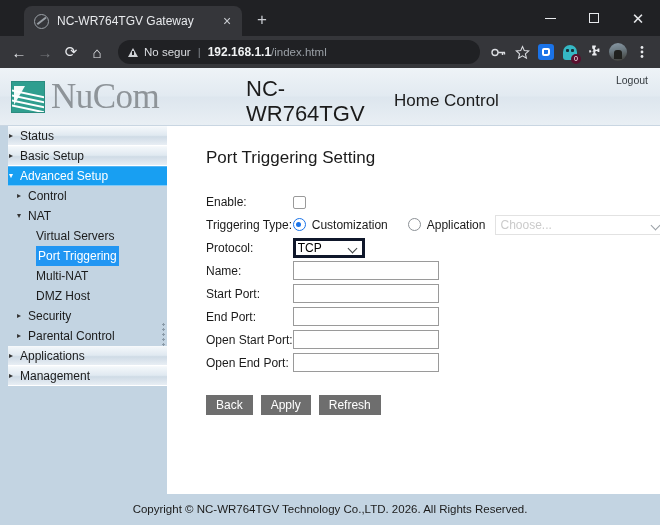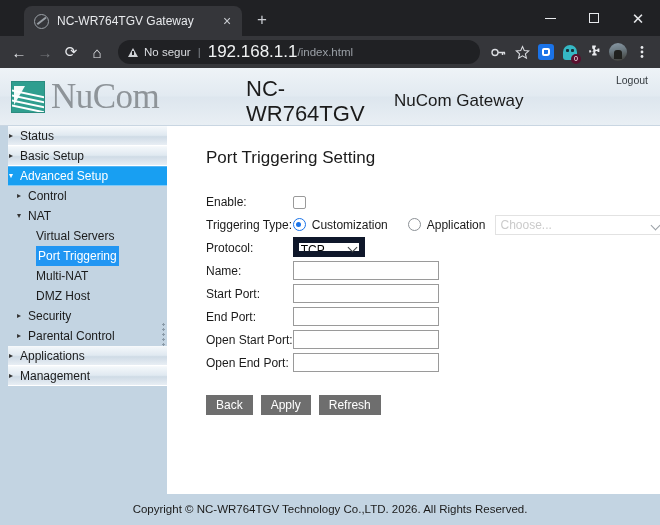--- a/index.html
+++ b/index.html
@@ -78,21 +78,21 @@
     width: 0; height: 0; flex: 0 0 auto;
     border-left: 5.5px solid transparent; border-right: 5.5px solid transparent;
     border-bottom: 9.5px solid #cfd2d6; position: relative; margin-right: 6px;
   }
   .warn-tri::after {
     content:""; position:absolute; left:-1px; top:3px;
     width:2px; height:4px; background:#202124;
   }
   .notsecure { color:#dadce0; font-size: 11.5px; white-space: nowrap; }
   .sep { color:#80868b; margin: 0 7px; font-size: 11.5px; }
-  .url-host { color:#f1f3f4; font-size: 17px; white-space:nowrap; }
+  .url-host { color:#f1f3f4; font-size: 12px; white-space:nowrap;font-weight:bold; }
   .url-path { color:#9aa0a6; font-size: 11.5px; white-space:nowrap; }
   .tb-icons { display:flex; align-items:center; flex:0 0 auto; }
   .tbi { width: 24px; height:24px; display:flex; align-items:center; justify-content:center; color:#dadce0; position:relative; }
   .ext-blue { width:16px; height:16px; background:#1a73e8; border-radius:3px; display:flex; align-items:center; justify-content:center; }
   .ext-blue i { width:8px; height:8px; border:2px solid #fff; border-radius:2px 2px 3px 2px; font-style:normal; }
   .ghost { width:14px; height:15px; background:#35b8c4; border-radius:7px 7px 3px 3px; position:relative; }
   .ghost::before { content:""; position:absolute; left:3px; top:4px; width:2.5px; height:3px; background:#17313a; border-radius:1px;
                    box-shadow: 5px 0 0 #17313a; }
   .ghost-badge { position:absolute; right:1px; bottom:0px; width:10px; height:10px; border-radius:50%;
                  background:#5b0f2e; color:#fff; font-size:7px; line-height:10px; text-align:center; }
@@ -183,21 +183,21 @@
   table.form td { padding: 0; vertical-align: middle; height: 23px; }
   td.lbl { font-size: 12px; color:#1b1b1b; width: 133px; padding-right: 4px; white-space:nowrap; }
 
   input.txt {
     width: 146px; height: 19px; border: 1px solid #9a9a9a;
     background:#fff; font-size: 12px; padding: 0 3px;
     font-family:"Liberation Sans", sans-serif; color:#000;
   }
   select.sel {
     width: 72px; height: 20px; font-size: 12px; padding: 0 2px;
-    border: 6px solid #0f172a; background:#fff; color:#000;
+    border: 3px solid #0f172a; background:#fff; color:#000;
     font-family:"Liberation Sans", sans-serif;
     -webkit-appearance:none; appearance:none;
   }
   .selwrap { position:relative; display:inline-block; }
   .selwrap::after {
     content:""; position:absolute; right: 9px; top: 7px;
     width: 6px; height: 6px; border-right: 1.4px solid #3c4043; border-bottom: 1.4px solid #3c4043;
     transform: rotate(45deg); pointer-events:none;
   }
   select.sel-disabled {
@@ -339,21 +339,21 @@
         <span class="logo-mark">
           <span class="tri"></span>
           <span class="st s1"></span>
             <span class="st s2"></span>
             <span class="st s3"></span>
             <span class="st s4"></span>
         </span>
         <span class="logo-text">NuCom</span>
       </div>
       <div class="model">NC-WR764TGV</div>
-      <div class="gateway">NuCom Gateway</div>
+      <div class="gateway">Home Control</div>
       <div class="logout">Logout</div>
     </div>
 
     <div class="body-row">
 
       <div class="sidebar">
         <div class="sb-item top">
           <span class="arrow">▸</span>
           <span>Status</span>
         </div>

